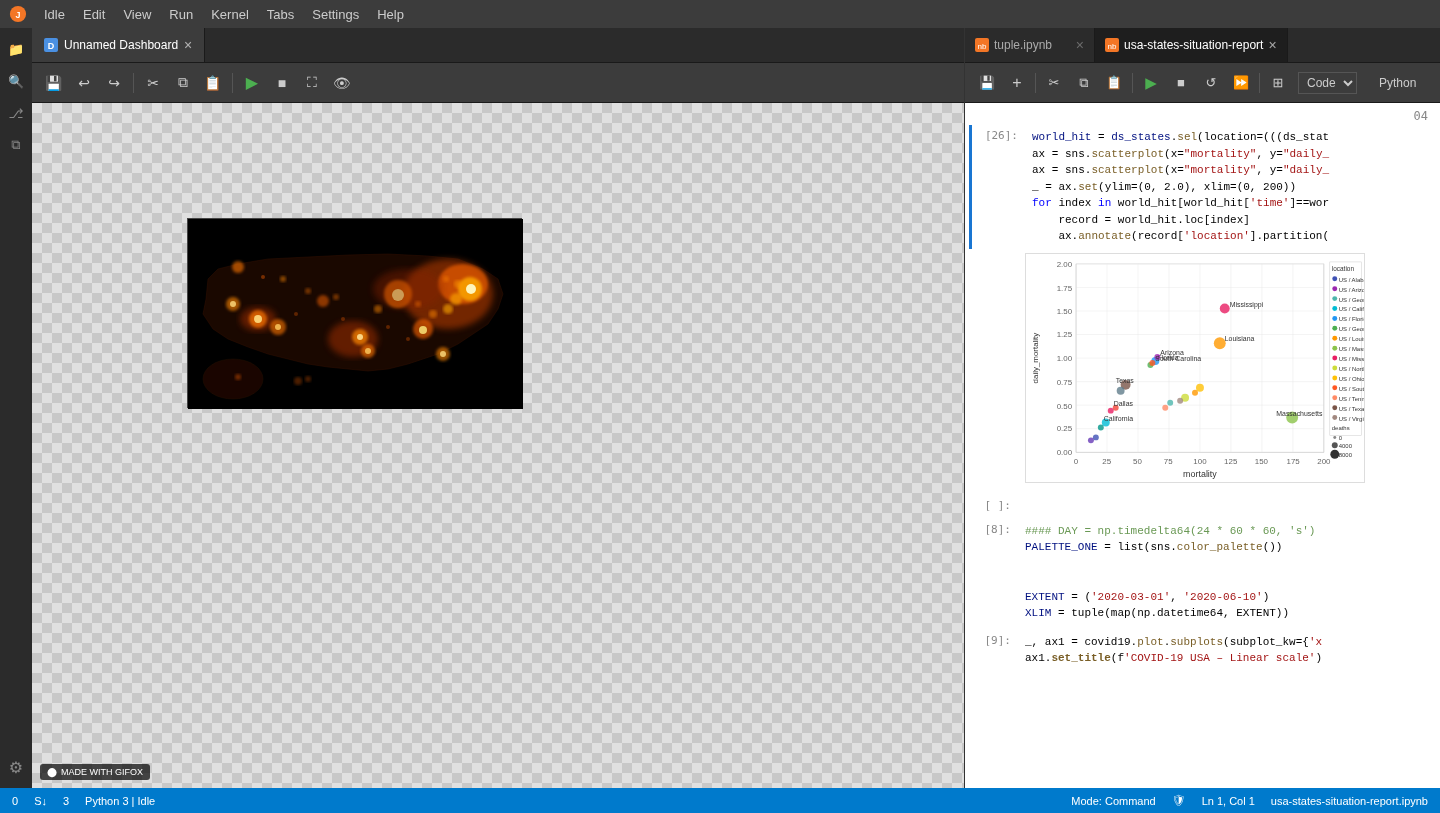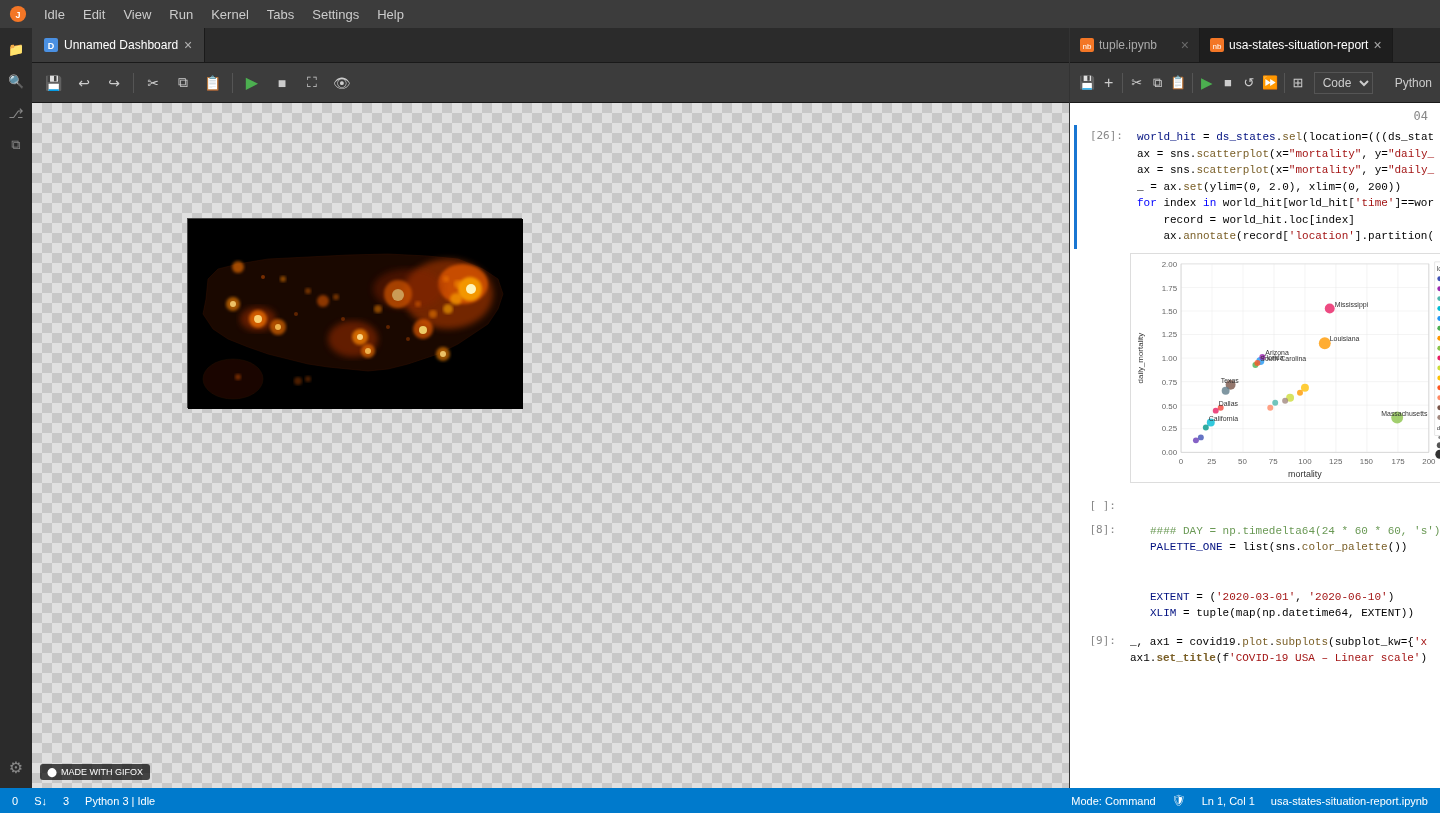--- a/index.html
+++ b/index.html
@@ -156,21 +156,21 @@
         </svg>
       </div>
 
       <div style="position:absolute;bottom:8px;left:8px;background:rgba(0,0,0,0.7);color:#fff;font-size:9px;padding:3px 7px;border-radius:3px;display:flex;align-items:center;gap:4px;">
         <span>⬤</span>
         <span>MADE WITH GIFOX</span>
       </div>
     </div>
   </div>
 
-  <div style="width:371px;background:#fff;display:flex;flex-direction:column;flex-shrink:0;border-left:1px solid #333;">
+  <div style="width:476px;background:#fff;display:flex;flex-direction:column;flex-shrink:0;border-left:1px solid #333;">
 
     <div style="height:35px;background:#2b2b2b;display:flex;align-items:stretch;flex-shrink:0;border-bottom:1px solid #1a1a1a;">
 
       <div style="display:flex;align-items:center;padding:0 10px;font-size:12px;color:#aaa;cursor:pointer;gap:5px;border-right:1px solid #1a1a1a;min-width:130px;">
         <svg width="14" height="14" viewBox="0 0 14 14">
           <rect width="14" height="14" rx="2" fill="#f37626"></rect>
           <text x="7" y="11" text-anchor="middle" fill="#fff" font-size="8">nb</text>
         </svg>
         <span>tuple.ipynb</span>
         <span style="margin-left:auto;opacity:0.5;font-size:14px;">×</span>
@@ -364,21 +364,21 @@
         </div>
       </div>
 
       <div style="display:flex;align-items:flex-start;margin:4px 0;">
         <div style="min-width:52px;text-align:right;padding:4px 6px 0 0;font-family:monospace;font-size:11px;color:#888;flex-shrink:0;">[ ]:</div>
         <div style="flex:1;padding:4px 8px;min-height:20px;"></div>
       </div>
 
       <div style="display:flex;align-items:flex-start;margin:4px 0;">
         <div style="min-width:52px;text-align:right;padding:4px 6px 0 0;font-family:monospace;font-size:11px;color:#888;flex-shrink:0;">[8]:</div>
-        <div style="flex:1;padding:4px 8px;margin-left:20px;">
+        <div style="flex:1;padding:4px 8px;">
           <div style="font-family:'Courier New',monospace;font-size:11px;line-height:1.5;white-space:pre;color:#000;"><span style="color:#6a9955;">#### DAY = np.timedelta64(24 * 60 * 60, 's')</span>
 <span style="color:#001080;">PALETTE_ONE</span> = list(sns.<span style="color:#795e26;">color_palette</span>())
 
 
 <span style="color:#001080;">EXTENT</span> = (<span style="color:#a31515;">'2020-03-01'</span>, <span style="color:#a31515;">'2020-06-10'</span>)
 <span style="color:#001080;">XLIM</span> = tuple(map(np.datetime64, EXTENT))</div>
         </div>
       </div>
 
       <div style="display:flex;align-items:flex-start;margin:4px 0;">

